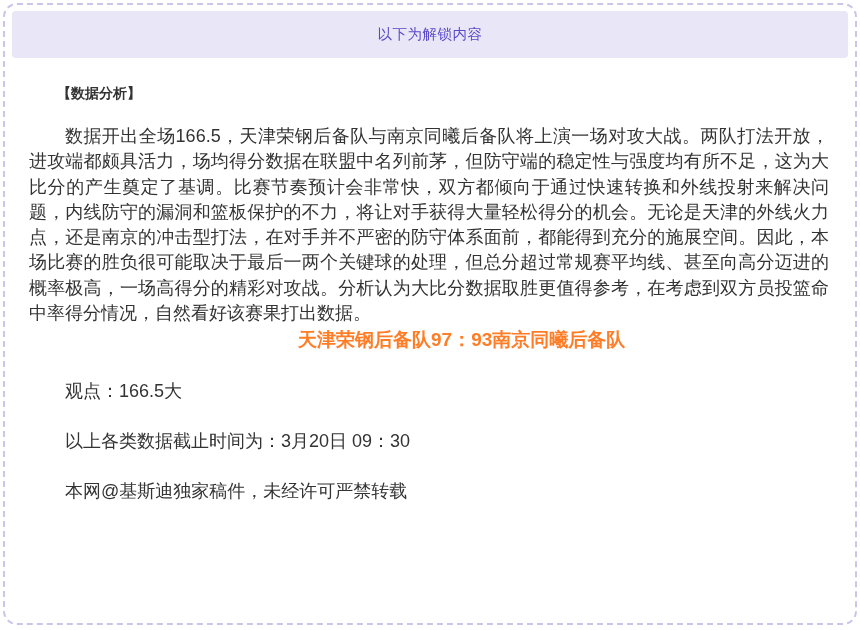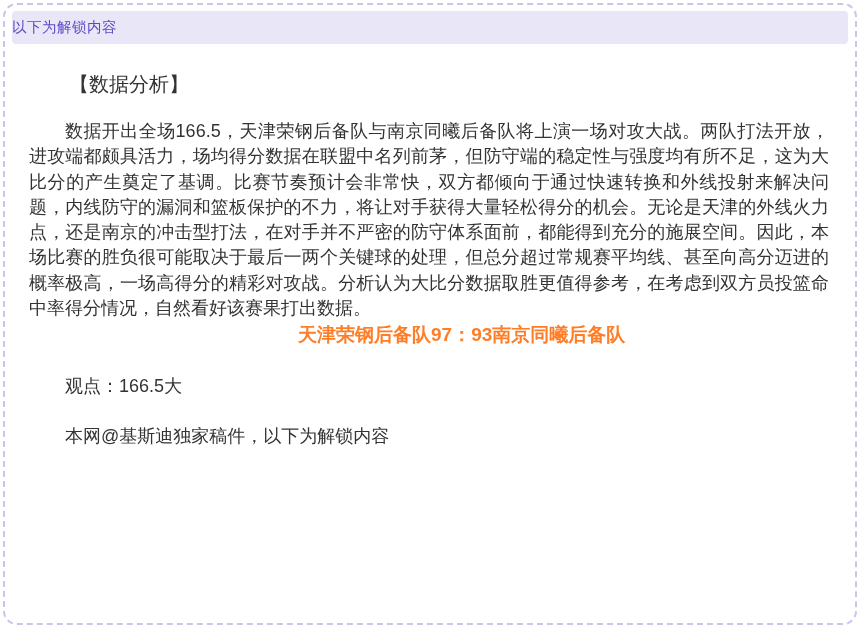--- a/index.html
+++ b/index.html
@@ -18,40 +18,40 @@
     position:relative;overflow:hidden;
   }
   .card{
     position:absolute;top:3px;left:3px;right:3px;bottom:5px;
     border:2px dashed var(--border-purple);
     border-radius:14px;
     background:#ffffff;
   }
   .banner{
     margin:6px 7px 0 7px;
-    height:33px;
+    height:47px;
     background:var(--banner-bg);
     border-radius:4px;
-    display:flex;align-items:center;justify-content:flex-start;
+    display:flex;align-items:center;justify-content:center;
   }
   .banner span{
     color:var(--accent-purple);
     font-size:14.5px;
     letter-spacing:0.5px;
   }
   .content{
     padding:0 26px 0 24px;
     font-size:18px;
     color:var(--body-text);
   }
   .section-title{
     margin:27px 0 0 0;
     text-indent:2em;
-    font-weight:normal;
-    font-size:20px;
+    font-weight:bold;
+    font-size:14px;
   }
   .analysis{
     margin:21px 0 0 0;
     text-indent:2em;
     line-height:25.3px;
     text-align:justify;
   }
   .score{
     margin:-2px 0 0 269px;
     font-size:19px;
@@ -79,17 +79,18 @@
 
   <div class="content">
     <p class="section-title">【数据分析】</p>
 
     <p class="analysis">数据开出全场166.5，天津荣钢后备队与南京同曦后备队将上演一场对攻大战。两队打法开放，进攻端都颇具活力，场均得分数据在联盟中名列前茅，但防守端的稳定性与强度均有所不足，这为大比分的产生奠定了基调。比赛节奏预计会非常快，双方都倾向于通过快速转换和外线投射来解决问题，内线防守的漏洞和篮板保护的不力，将让对手获得大量轻松得分的机会。无论是天津的外线火力点，还是南京的冲击型打法，在对手并不严密的防守体系面前，都能得到充分的施展空间。因此，本场比赛的胜负很可能取决于最后一两个关键球的处理，但总分超过常规赛平均线、甚至向高分迈进的概率极高，一场高得分的精彩对攻战。分析认为大比分数据取胜更值得参考，在考虑到双方员投篮命中率得分情况，自然看好该赛果打出数据。</p>
 
     <p class="score">天津荣钢后备队97：93南京同曦后备队</p>
 
     <p class="line first">观点：166.5大</p>
 
+    <p class="line">以上各类数据截止时间为：3月20日 09：30</p>
 
-    <p class="line">本网@基斯迪独家稿件，以下为解锁内容</p>
+    <p class="line">本网@基斯迪独家稿件，未经许可严禁转载</p>
 
   </div>
 </div>
 
 </body></html>

